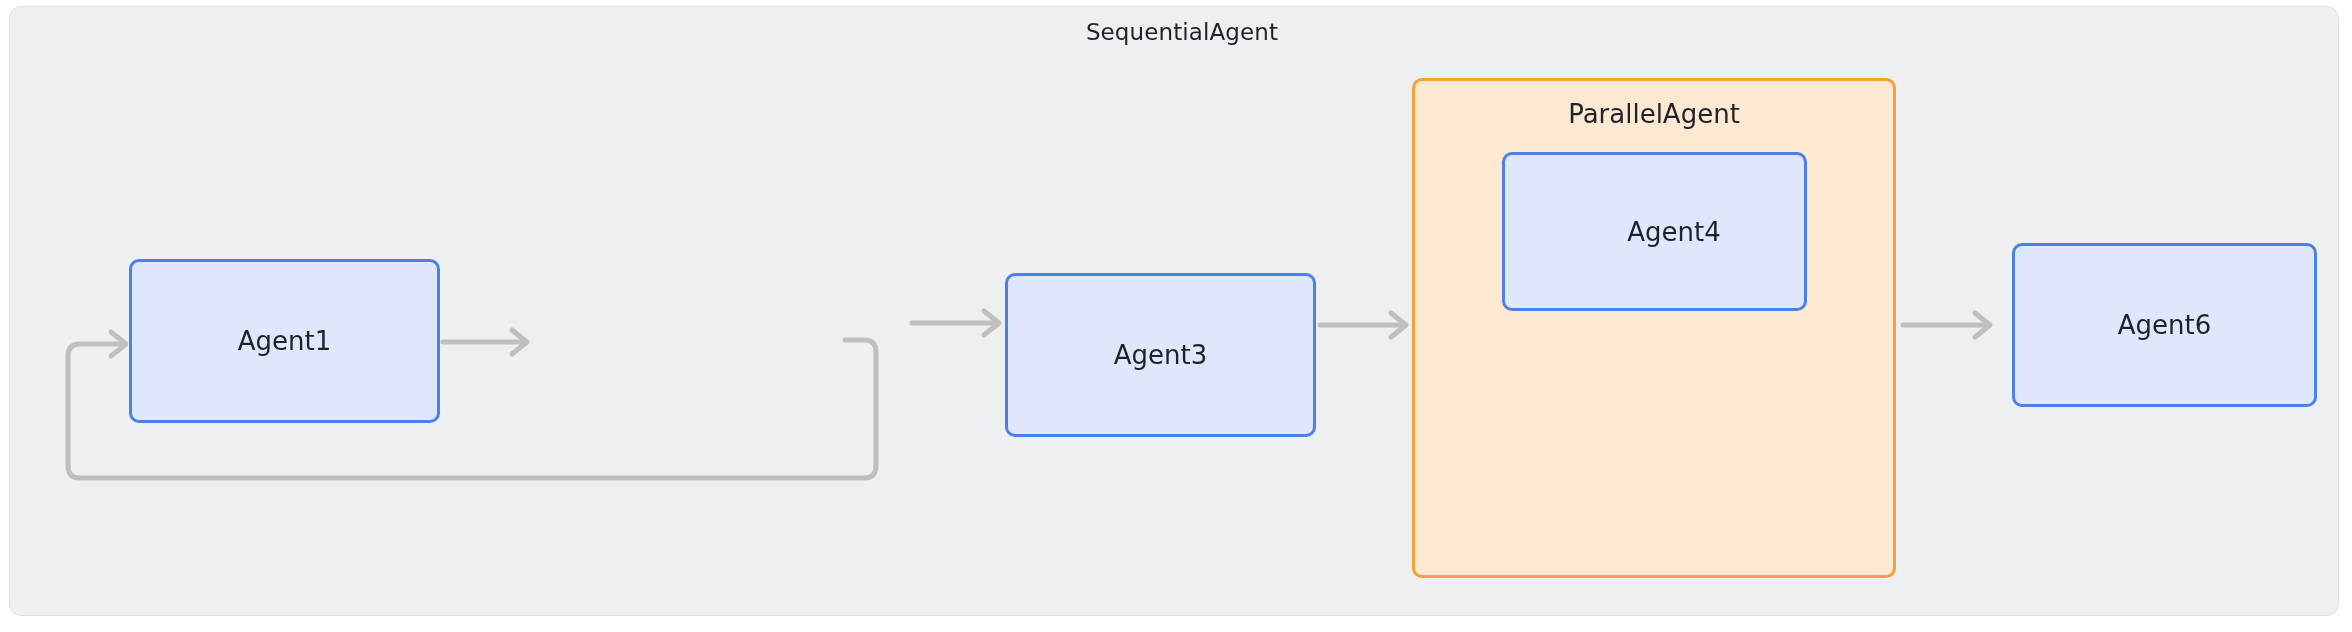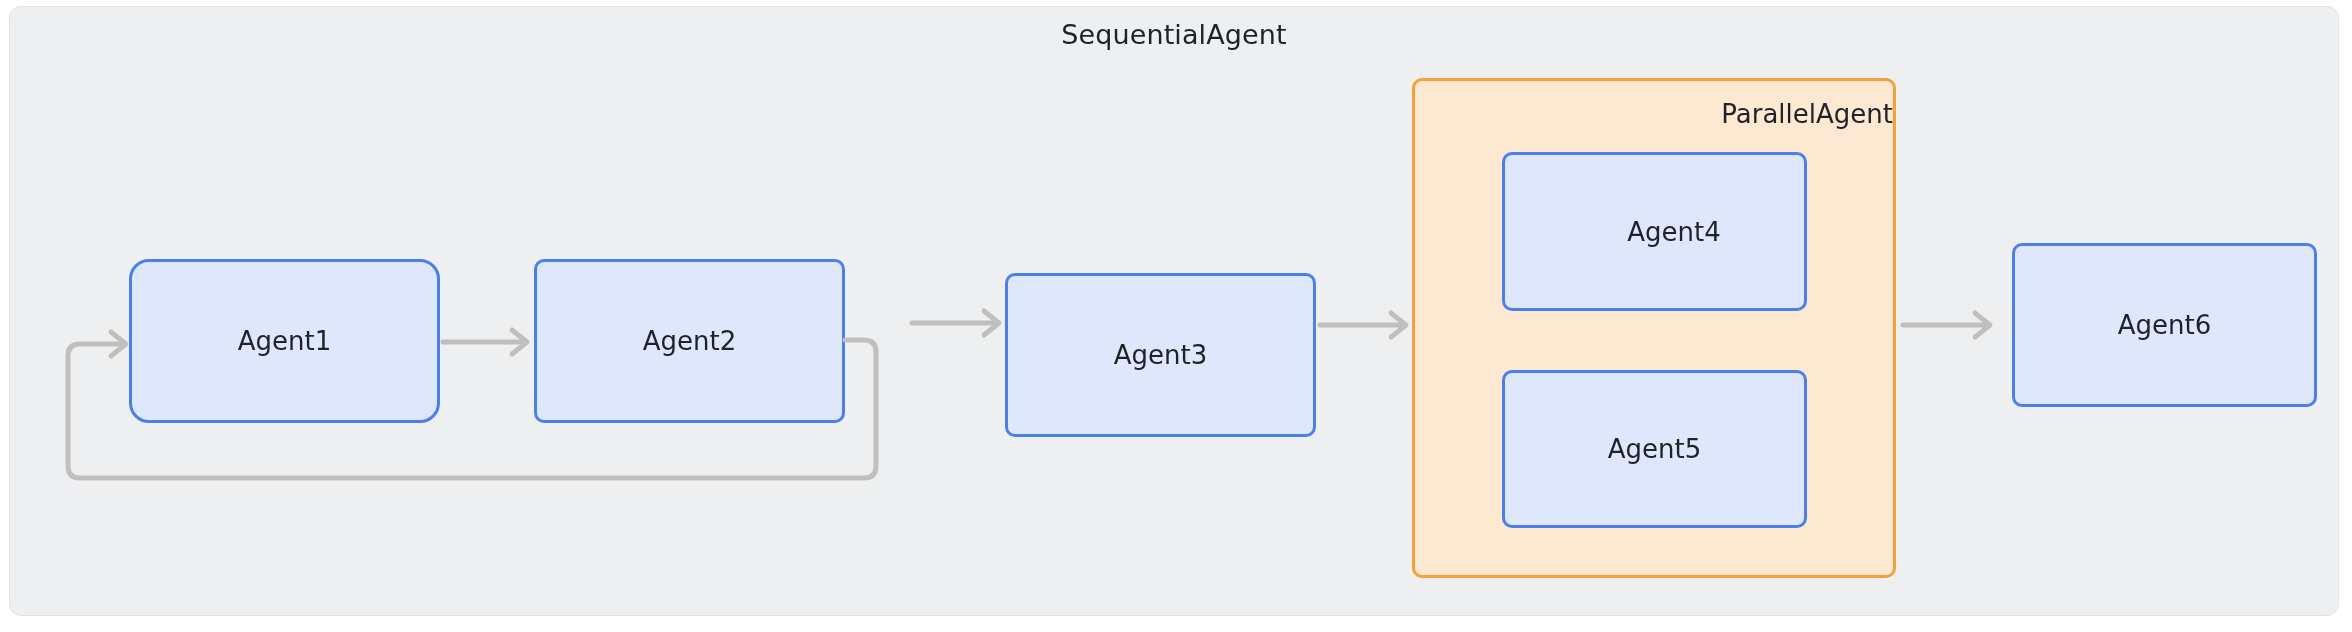--- a/index.html
+++ b/index.html
@@ -28,25 +28,25 @@
     top: 6px;
     width: 2330px;
     height: 610px;
     background: #eeeff1;
     border: 1px solid #dfe1e5;
     border-radius: 12px;
     box-sizing: border-box;
   }
   .sequential-title {
     position: absolute;
-    left: 0;
+    left: 8px;
     top: 12px;
     width: 100%;
     text-align: center;
-    font-size: 27px;
+    font-size: 23px;
     color: #1f2329;
     letter-spacing: 0.1px;
   }
 
   
   .group-box {
     position: absolute;
     background: #fde9d2;
     border: 3px solid #f2a13c;
     border-radius: 10px;
@@ -72,41 +72,40 @@
   }
 
   #parallel-agent-box {
     left: 1412px;
     top: 78px;
     width: 484px;
     height: 500px;
   }
   #parallel-agent-title {
     top: 18px;
-    text-align: right;
   }
 
   
   .agent-box {
     position: absolute;
     background: #dfe7fc;
     border: 3px solid #4a80e8;
     border-radius: 10px;
     box-sizing: border-box;
     display: flex;
     align-items: center;
     justify-content: center;
   }
   .agent-label {
     font-size: 26px;
     color: #1f2329;
     line-height: 1;
   }
 
-  #agent1-box { left: 129px; top: 259px; width: 311px; height: 164px; border-radius: 20px; }
+  #agent1-box { left: 129px; top: 259px; width: 311px; height: 164px; }
   #agent2-box { left: 534px; top: 259px; width: 311px; height: 164px; }
   #agent3-box { left: 1005px; top: 243px; width: 311px; height: 164px; margin-top: 30px; }
   #agent4-box { left: 1502px; top: 152px; width: 305px; height: 159px; padding-left: 39px; }
   #agent5-box { left: 1502px; top: 370px; width: 305px; height: 158px; }
   #agent6-box { left: 1996px; top: 243px; width: 305px; height: 164px; margin-left: 16px; }
 
   
   #edge-layer {
     position: absolute;
     left: 0;
@@ -140,31 +139,25 @@
   </div>
 
 
   <div class="group-box" id="parallel-agent-box">
     <div class="group-title" id="parallel-agent-title">ParallelAgent</div>
   </div>
 
   <div class="agent-box" id="agent1-box">
     <span class="agent-label">Agent1</span>
   </div>
-  <div class="agent-box" id="agent2-box">
-    <span class="agent-label">Agent2</span>
-  </div>
   <div class="agent-box" id="agent3-box">
     <span class="agent-label">Agent3</span>
   </div>
   <div class="agent-box" id="agent4-box">
     <span class="agent-label">Agent4</span>
-  </div>
-  <div class="agent-box" id="agent5-box">
-    <span class="agent-label">Agent5</span>
   </div>
   <div class="agent-box" id="agent6-box">
     <span class="agent-label">Agent6</span>
   </div>
 
   <svg id="edge-layer" viewBox="0 0 2352 632">
 
     <g>
       <path class="edge-path" d="M 443 342 L 525 342"></path>
       <path class="edge-head" d="M 512 330 L 527 342 L 512 354"></path>

